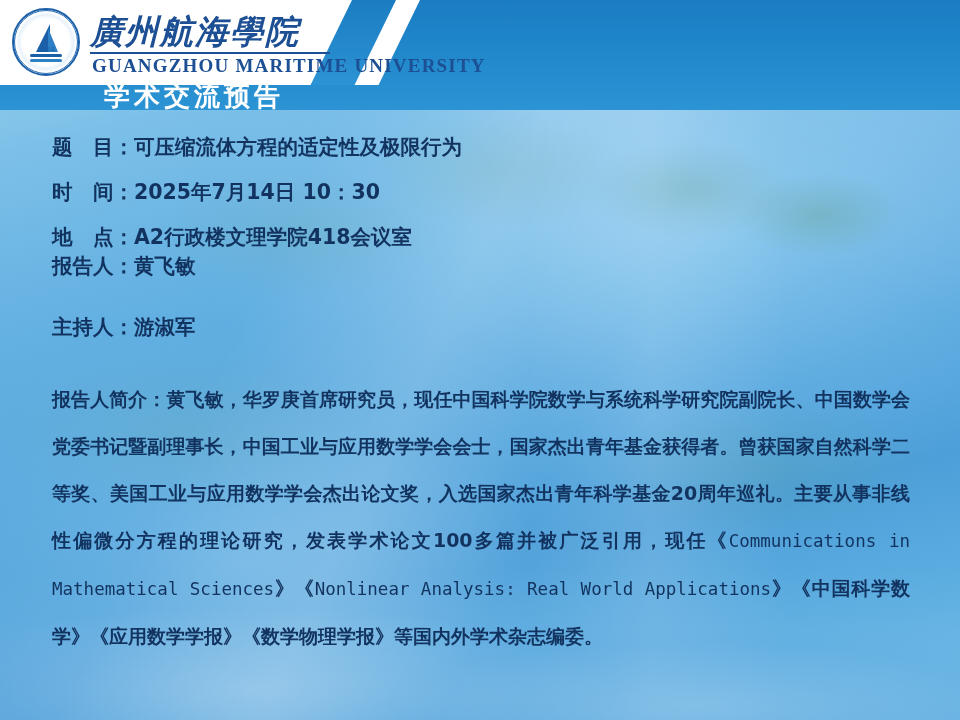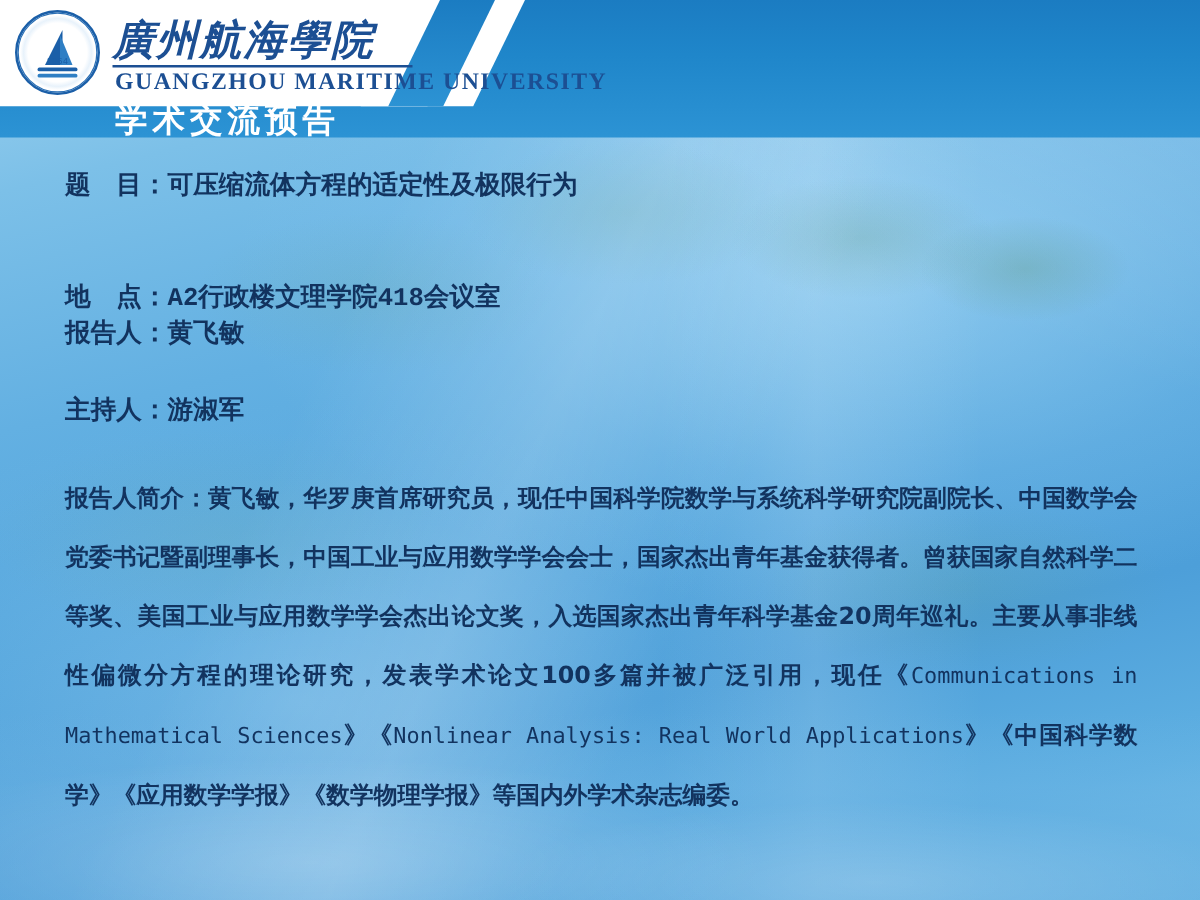--- a/index.html
+++ b/index.html
@@ -174,21 +174,21 @@
   .logo-underline {
     position: absolute;
     left: 90px; top: 52px;
     width: 240px;
     height: 2px;
     background: #1c4f93;
   }
 
   .header-title {
     position: absolute;
-    left: 92px; top: 79px;
+    left: 104px; top: 79px;
     font-family: "DejaVu Serif", "Liberation Serif", serif;
     font-size: 26px;
     font-weight: bold;
     letter-spacing: 4px;
     color: #ffffff;
   }
 
   
   .content {
     position: absolute;
@@ -209,21 +209,21 @@
   }
   .field .lbl {
     letter-spacing: 0;
   }
   .field .val {
     font-weight: bold;
   }
 
   .f1 { top: 23px; }
   .f2 { top: 68px; }
-  .f3 { top: 113px; font-family: Liberation Mono, monospace; }
+  .f3 { top: 113px; }
   .f4 { top: 142px; }
   .f5 { top: 203px; text-align: right; }
 
   .para {
     position: absolute;
     left: 52px;
     width: 858px;
     font-family: "DejaVu Sans", "Liberation Sans", sans-serif;
     font-weight: bold;
     font-size: 19px;
@@ -275,20 +275,23 @@
 
     <div class="header-title">学术交流预告</div>
   </div>
 
   <div class="content">
 
     <div class="field f1">
       <span class="lbl">题　目：</span><span class="val">可压缩流体方程的适定性及极限行为</span>
     </div>
 
+    <div class="field f2">
+      <span class="lbl">时　间：</span><span class="val">2025年7月14日 10：30</span>
+    </div>
 
     <div class="field f3">
       <span class="lbl">地　点：</span><span class="val">A2行政楼文理学院418会议室</span>
     </div>
 
     <div class="field f4">
       <span class="lbl">报告人：</span><span class="val">黄飞敏</span>
     </div>
 
     <div class="field f5">

